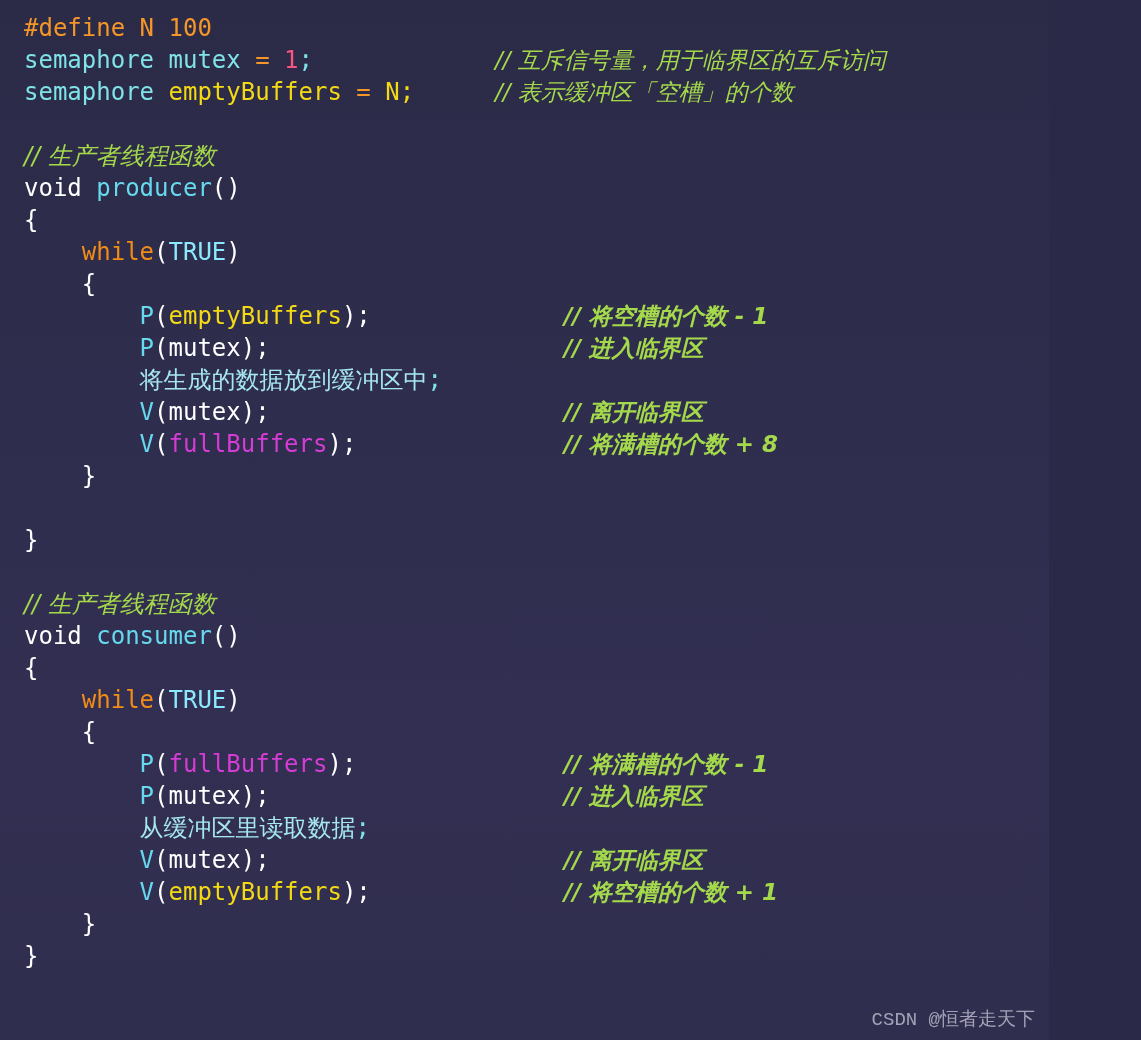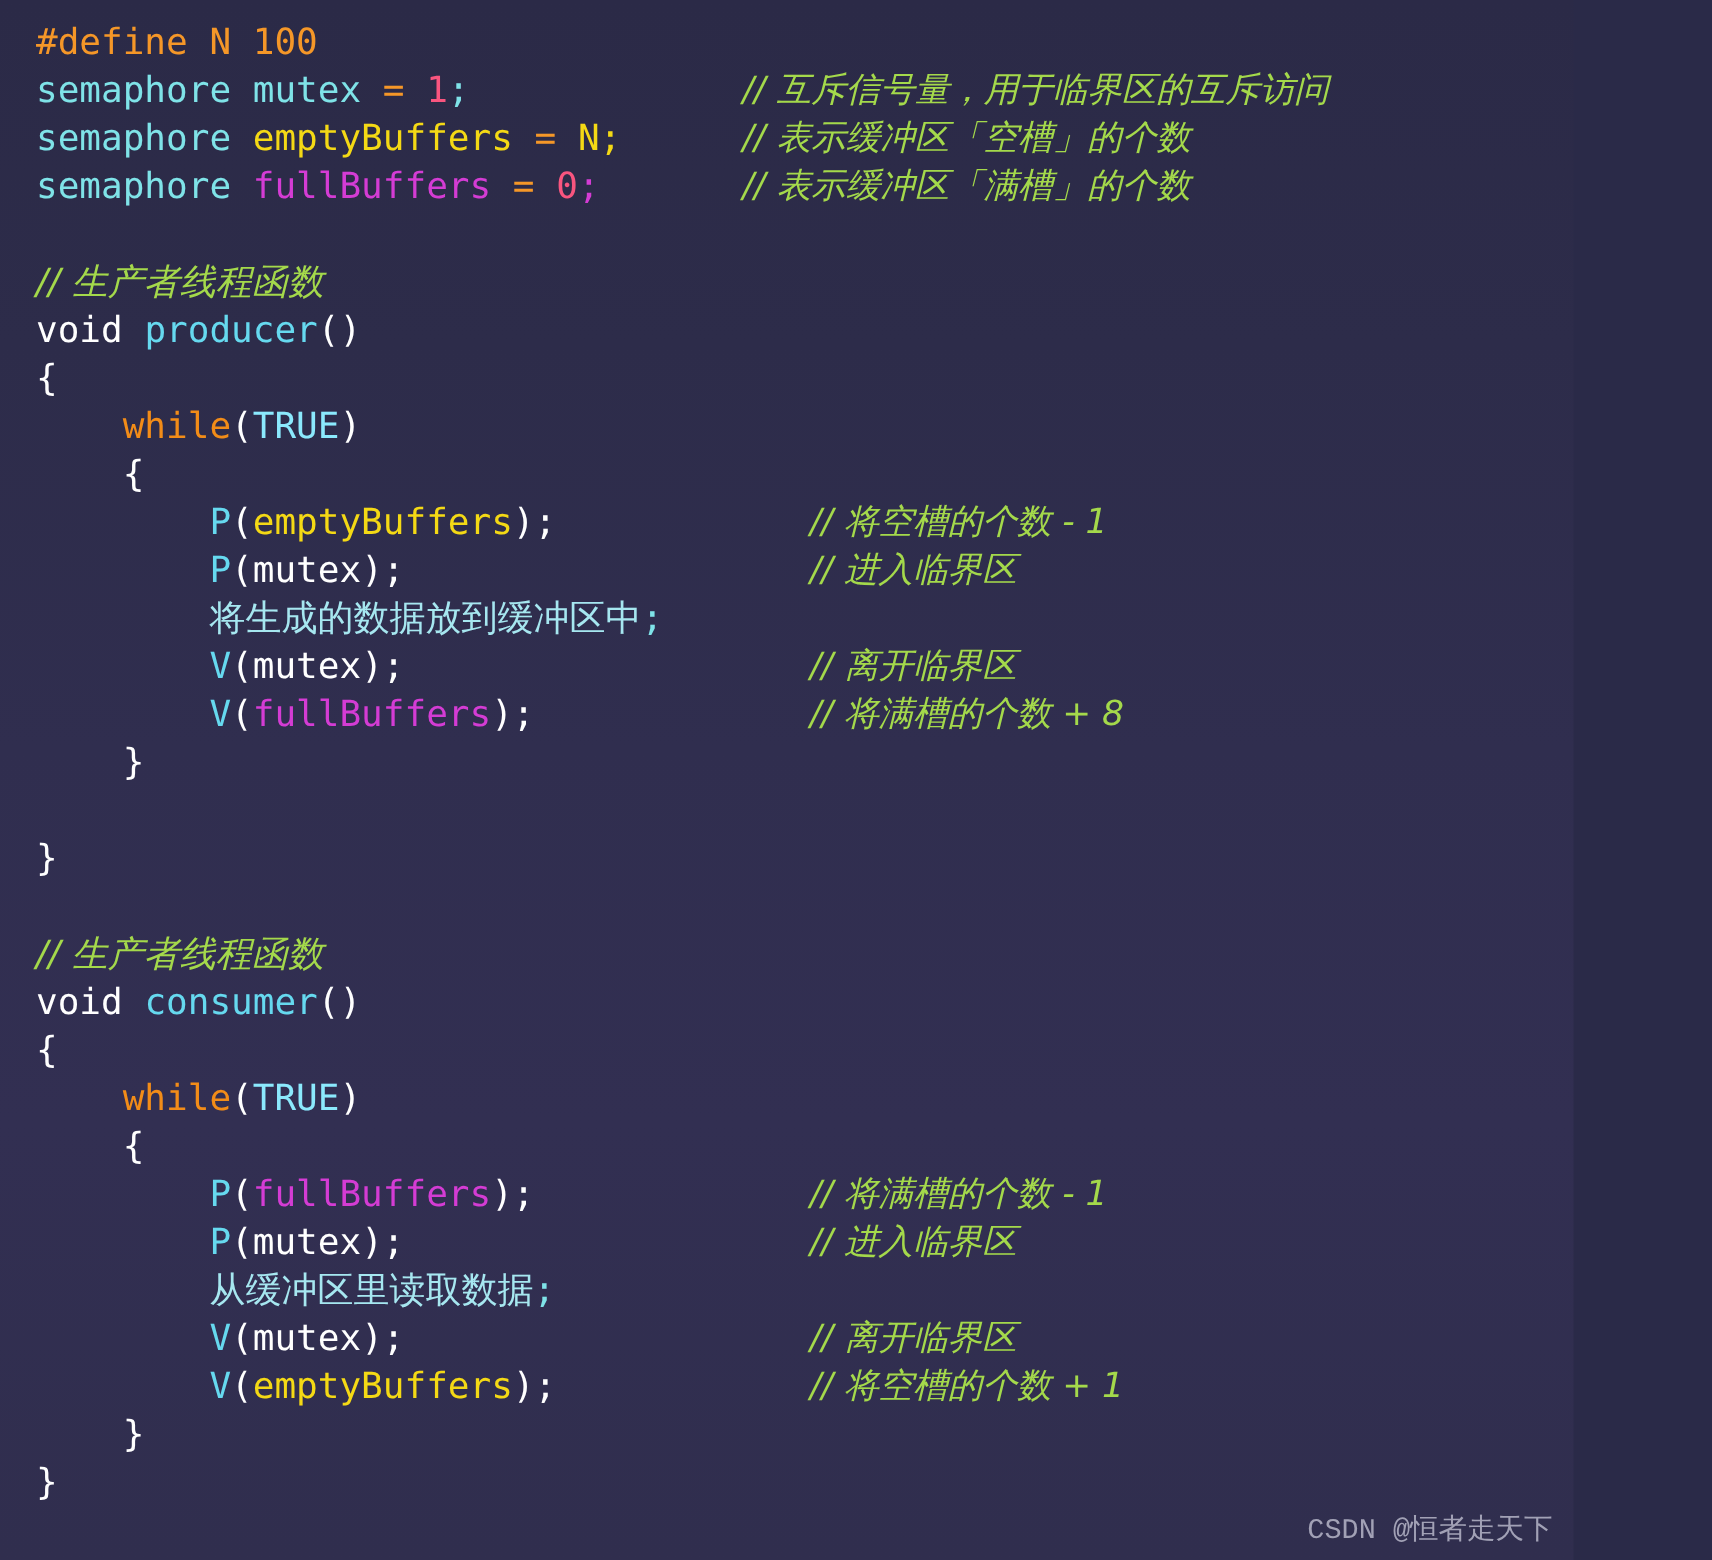--- a/index.html
+++ b/index.html
@@ -69,21 +69,21 @@
 
   
   .cmt-col {
     position: absolute;
     top: 0;
     line-height: 32px;
     white-space: pre;
     font-size: 23px;
   }
   .cmt-33 { left: 471px; }
-  .cmt-36 { left: 516px; }
+  .cmt-36 { left: 540px; font-weight: bold; }
 
   .watermark {
     position: absolute;
     right: 14px;
     bottom: 8px;
     font-size: 19px;
     color: #b6b6c8;
     font-family: Liberation Mono, monospace;
     white-space: pre;
     opacity: 0.85;
@@ -94,21 +94,20 @@
 
 <div id="code-canvas">
   <div class="code-body">
 
     <div class="line"><span class="t-pre">#define N 100</span></div>
 
     <div class="line"><span class="t-kw">semaphore</span><span class="t-plain"> </span><span class="t-kw">mutex</span><span class="t-op"> = </span><span class="t-num">1</span><span class="t-kw">;</span><span class="cmt-col cmt-33 t-cmt cjk">// 互斥信号量，用于临界区的互斥访问</span></div>
 
     <div class="line"><span class="t-kw">semaphore</span><span class="t-plain"> </span><span class="t-yellow">emptyBuffers</span><span class="t-op"> = </span><span class="t-yellow">N</span><span class="t-yellow">;</span><span class="cmt-col cmt-33 t-cmt cjk">// 表示缓冲区「空槽」的个数</span></div>
 
-    <div class="line"><span class="t-kw">semaphore</span><span class="t-plain"> </span><span class="t-magenta">fullBuffers</span><span class="t-op"> = </span><span class="t-num">0</span><span class="t-magenta">;</span><span class="cmt-col cmt-33 t-cmt cjk">// 表示缓冲区「满槽」的个数</span></div>
 
     <div class="line">&nbsp;</div>
 
     <div class="line"><span class="t-cmt cjk">// 生产者线程函数</span></div>
 
     <div class="line"><span class="t-type">void</span><span class="t-plain"> </span><span class="t-fn">producer</span><span class="t-plain">()</span></div>
 
     <div class="line"><span class="t-plain">{</span></div>
 
     <div class="line"><span class="t-plain">    </span><span class="t-flow">while</span><span class="t-plain">(</span><span class="t-const">TRUE</span><span class="t-plain">)</span></div>

